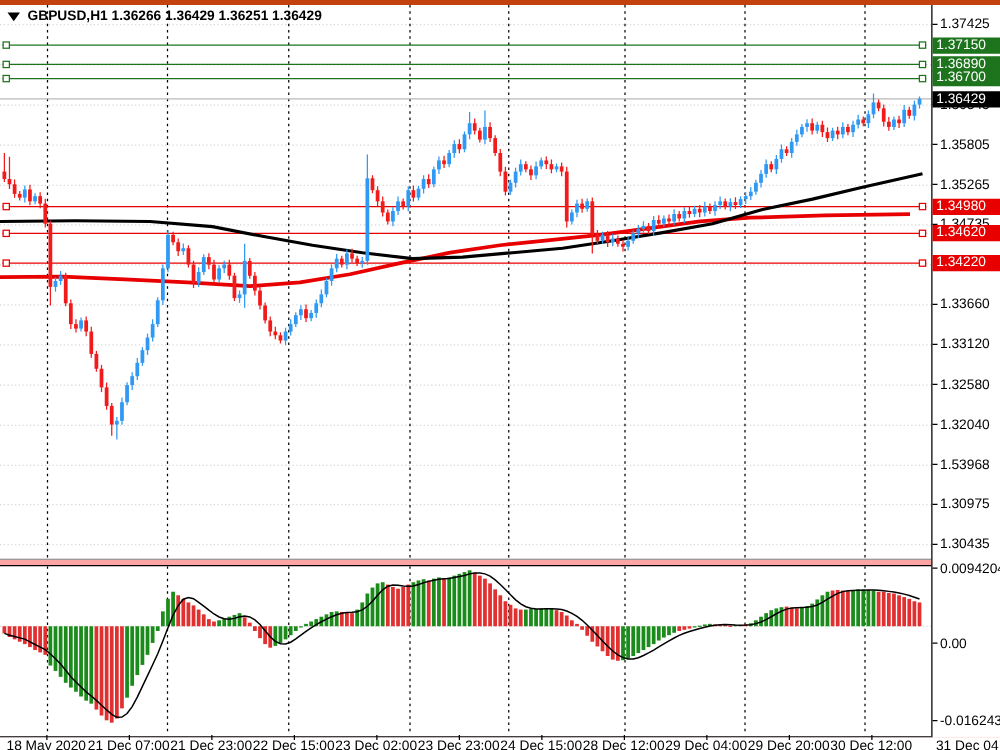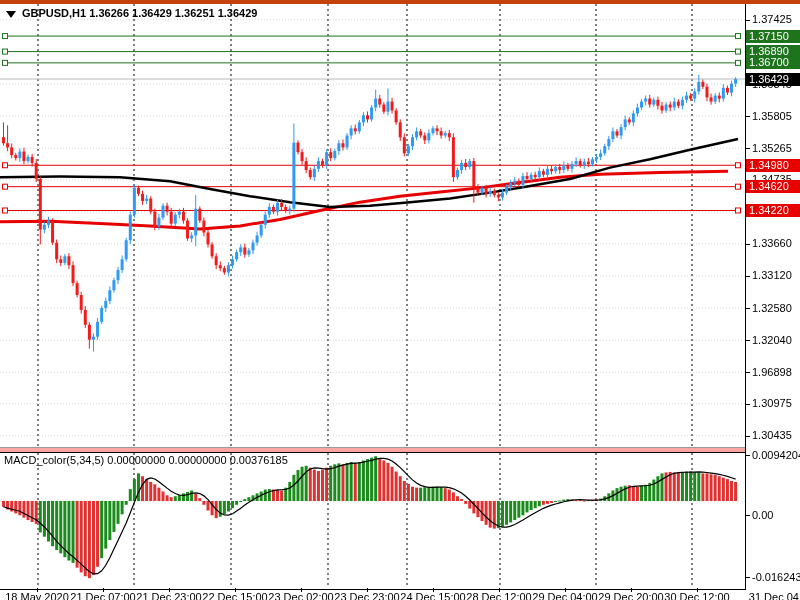--- a/index.html
+++ b/index.html
@@ -626,33 +626,32 @@
         <rect x="713.66" y="21.809523809523814" width="3" height="26.190476190476186" fill="#e03030"></rect>
         <rect x="717.75" y="23.23809523809524" width="3" height="24.76190476190476" fill="#e03030"></rect>
         <rect x="721.8399999999999" y="24.666666666666668" width="3" height="23.333333333333332" fill="#e03030"></rect>
         <rect x="725.93" y="26.095238095238095" width="3" height="21.904761904761905" fill="#e03030"></rect>
         <rect x="730.02" y="28.000000000000004" width="3" height="19.999999999999996" fill="#e03030"></rect>
         <rect x="734.11" y="28.952380952380953" width="3" height="19.047619047619047" fill="#e03030"></rect>
         <polyline points="3.5,53.714285714285715 7.59,55.14285714285714 11.68,56.25396825396825 15.77,57.285714285714285 19.86,58.285714285714285 23.95,60.476190476190474 28.04,62.57142857142857 32.129999999999995,64.66666666666667 36.22,66.76190476190476 40.31,70.19047619047619 44.4,74 48.489999999999995,78.28571428571428 52.58,83.14285714285714 56.67,88.38095238095238 60.76,92.57142857142856 64.85,96.66666666666666 68.94,100.47619047619047 73.03,103.8095238095238 77.12,107.33333333333333 81.21,111.14285714285714 85.3,114.95238095238095 89.39,118.47619047619047 93.47999999999999,120.85714285714285 97.57,120.66666666666667 101.66,117.80952380952381 105.75,112.28571428571428 109.84,104.66666666666667 113.92999999999999,96.0952380952381 118.02,87.52380952380952 122.11,78.76190476190476 126.19999999999999,70 130.29,59.80952380952381 134.38,49.23809523809524 138.47,39.142857142857146 142.56,31.523809523809526 146.65,26.380952380952383 150.74,24.952380952380956 154.82999999999998,26 158.92,28.857142857142858 163.01,31.904761904761905 167.1,35.14285714285714 171.19,38.19047619047619 175.28,40.57142857142857 179.37,42 183.45999999999998,42.38095238095238 187.54999999999998,41.714285714285715 191.64,40.38095238095238 195.73,39.904761904761905 199.82,40.57142857142857 203.91,42.85714285714286 208,46.57142857142857 212.09,51.523809523809526 216.18,56.38095238095238 220.26999999999998,60.095238095238095 224.35999999999999,62 228.45,62.19047619047619 232.54,60.76190476190476 236.63,58.095238095238095 240.72,55.14285714285714 244.81,52.095238095238095 248.89999999999998,49.23809523809524 252.98999999999998,46.666666666666664 257.08,44.38095238095238 261.17,42.285714285714285 265.26,40.38095238095238 269.34999999999997,38.76190476190476 273.44,37.61904761904762 277.53,36.95238095238095 281.62,36.76190476190476 285.71,36.38095238095238 289.8,34.95238095238095 293.89,31.999999999999996 297.98,27.999999999999996 302.07,23.238095238095237 306.15999999999997,18.85714285714286 310.25,15.999999999999993 314.34,14.952380952380956 318.43,15.142857142857139 322.52,15.714285714285715 326.61,16.095238095238095 330.7,15.714285714285715 334.78999999999996,14.666666666666664 338.88,13.142857142857139 342.96999999999997,12.095238095238095 347.06,11.142857142857146 351.15,10.38095238095238 355.24,10.095238095238095 359.33,9.809523809523817 363.41999999999996,9.047619047619051 367.51,8.285714285714285 371.59999999999997,7.428571428571431 375.69,6.095238095238095 379.78,5.333333333333329 383.87,5.333333333333336 387.96,6.095238095238095 392.05,7.904761904761905 396.14,10.952380952380956 400.22999999999996,14.57142857142857 404.32,18.666666666666668 408.40999999999997,22.85714285714286 412.5,26.85714285714286 416.59,30.0952380952381 420.68,32.38095238095238 424.77,33.61904761904762 428.86,34.28571428571429 432.95,34.28571428571429 437.03999999999996,34.095238095238095 441.13,34 445.21999999999997,34.19047619047619 449.31,34.66666666666667 453.4,35.80952380952381 457.49,37.714285714285715 461.58,40.095238095238095 465.66999999999996,43.23809523809524 469.76,47.04761904761905 473.84999999999997,51.23809523809524 477.94,55.42857142857143 482.03,59.80952380952381 486.12,64 490.21,67.80952380952381 494.29999999999995,70.85714285714286 498.39,73.04761904761905 502.47999999999996,74.19047619047619 506.57,74.19047619047619 510.65999999999997,73.14285714285714 514.75,71.42857142857143 518.84,69.33333333333333 522.93,67.04761904761905 527.02,64.57142857142857 531.11,62.095238095238095 535.1999999999999,59.714285714285715 539.29,57.42857142857143 543.38,55.333333333333336 547.47,53.61904761904762 551.56,52.19047619047619 555.65,50.952380952380956 559.74,49.80952380952381 563.8299999999999,48.76190476190476 567.92,47.80952380952381 572.01,47.142857142857146 576.1,46.76190476190476 580.1899999999999,46.666666666666664 584.28,46.857142857142854 588.37,47.04761904761905 592.46,47.142857142857146 596.55,47.04761904761905 600.64,46.76190476190476 604.73,45.904761904761905 608.8199999999999,44.57142857142857 612.91,42.666666666666664 617,40.38095238095238 621.09,38 625.18,35.904761904761905 629.27,34.28571428571429 633.36,33.42857142857143 637.4499999999999,33.14285714285714 641.54,32.95238095238095 645.63,32.761904761904766 649.72,32.285714285714285 653.81,30.952380952380953 657.9,28.857142857142858 661.99,26.380952380952383 666.0799999999999,23.90476190476191 670.17,21.714285714285715 674.26,20.285714285714285 678.35,19.619047619047624 682.4399999999999,19.42857142857143 686.53,19.238095238095237 690.62,19.142857142857142 694.7099999999999,19.047619047619047 698.8,18.952380952380956 702.89,19.142857142857142 706.98,19.523809523809526 711.0699999999999,20.0952380952381 715.16,20.66666666666667 719.25,21.42857142857143 723.3399999999999,22.28571428571429 727.43,23.42857142857143 731.52,24.761904761904763 735.61,26.190476190476193" fill="none" stroke="#000000" stroke-width="1.2"></polyline>
       </svg>
   </div>
 
-  <div id="macd-title">MACD_color(5,34,5) 0.00000000 0.00000000 0.00376185</div>
 
   <div id="axis-strip">
       <div class="axis-label" style="top: 9.21429px;"><span class="tick"></span><span>1.37425</span></div>
       <div class="axis-label" style="top: 73.5px;"><span class="tick"></span><span>1.36345</span></div>
       <div class="axis-label" style="top: 105.643px;"><span class="tick"></span><span>1.35805</span></div>
       <div class="axis-label" style="top: 137.786px;"><span class="tick"></span><span>1.35265</span></div>
       <div class="axis-label" style="top: 169.333px;"><span class="tick"></span><span>1.34735</span></div>
       <div class="axis-label" style="top: 233.321px;"><span class="tick"></span><span>1.33660</span></div>
       <div class="axis-label" style="top: 265.464px;"><span class="tick"></span><span>1.33120</span></div>
       <div class="axis-label" style="top: 297.607px;"><span class="tick"></span><span>1.32580</span></div>
       <div class="axis-label" style="top: 329.75px;"><span class="tick"></span><span>1.32040</span></div>
-      <div class="axis-label" style="top: 361.893px;"><span class="tick"></span><span>1.96898</span></div>
+      <div class="axis-label" style="top: 361.893px;"><span class="tick"></span><span>1.53968</span></div>
       <div class="axis-label" style="top: 393.143px;"><span class="tick"></span><span>1.30975</span></div>
       <div class="axis-label" style="top: 425.286px;"><span class="tick"></span><span>1.30435</span></div>
       <div class="price-tag" style="top: 25.5833px; background: rgb(29, 116, 29);">1.37150</div>
       <div class="price-tag" style="top: 41.0595px; background: rgb(29, 116, 29);">1.36890</div>
       <div class="price-tag" style="top: 52.369px; background: rgb(29, 116, 29);">1.36700</div>
       <div class="price-tag" style="top: 68.5px; background: rgb(0, 0, 0);">1.36429</div>
       <div class="price-tag" style="top: 154.75px; background: rgb(232, 0, 0);">1.34980</div>
       <div class="price-tag" style="top: 176.179px; background: rgb(232, 0, 0);">1.34620</div>
       <div class="price-tag" style="top: 199.988px; background: rgb(232, 0, 0);">1.34220</div>
       <div class="axis-label" style="top: 444.641px;"><span class="tick"></span><span>0.0094204</span></div>

